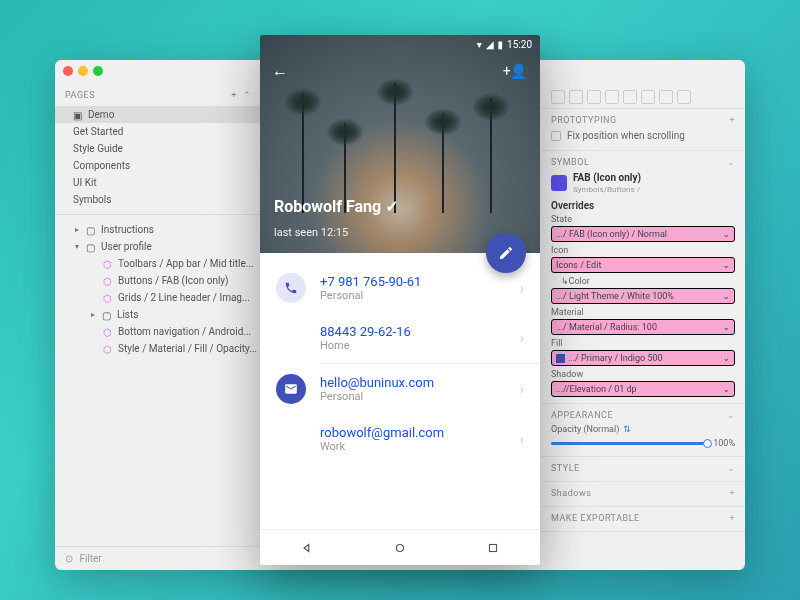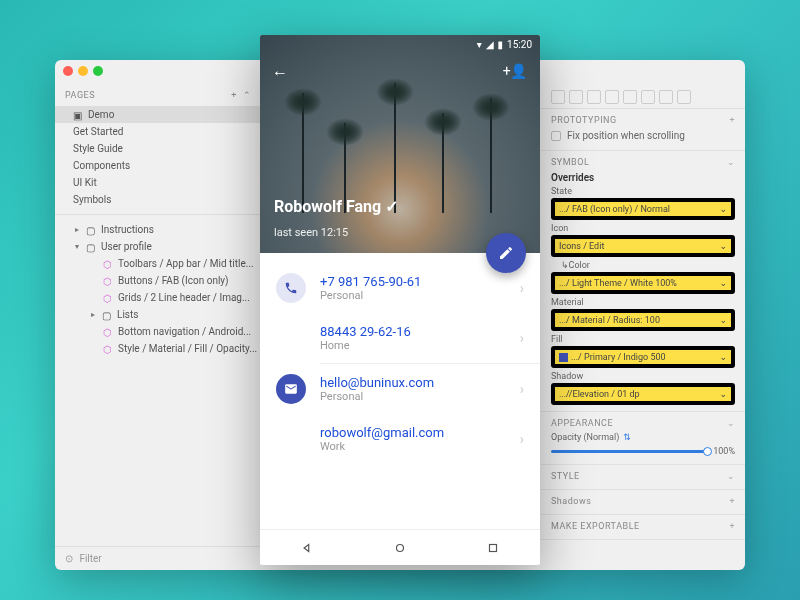--- a/index.html
+++ b/index.html
@@ -27,21 +27,21 @@
   .rsec-head { display: flex; justify-content: space-between; align-items: center; font-size: 9px; color: #888; letter-spacing: .5px; padding: 2px 0; }
   .rsec-head .chev { color: #aaa; font-size: 9px; }
   .fix-row { display: flex; align-items: center; gap: 6px; padding: 3px 0; font-size: 10px; color: #666; }
   .fix-row .cb { width: 10px; height: 10px; border: 1px solid #bbb; border-radius: 2px; }
   .sym-row { display: flex; align-items: center; gap: 6px; padding: 3px 0; }
   .sym-swatch { width: 16px; height: 16px; border-radius: 3px; background: #5b4fe8; flex-shrink: 0; }
   .sym-txt b { font-size: 10px; color: #333; display: block; }
   .sym-txt span { font-size: 8px; color: #999; }
   .ov-lbl { font-size: 10px; font-weight: 600; color: #333; padding-top: 3px; }
   .ov-sub { font-size: 9px; color: #666; padding-top: 3px; }
-  .dd { margin-top: 2px; border: 4px solid #000000; border-radius: 3px; padding: 2px 4px; font-size: 9px; color: #444; display: flex; justify-content: space-between; align-items: flex-end; background: #fde047; }
+  .dd { margin-top: 2px; border: 1px solid #000000; border-radius: 3px; padding: 2px 4px; font-size: 9px; color: #444; display: flex; justify-content: space-between; align-items: flex-end; background: #f9a8d4; }
   .dd .swatch { width: 9px; height: 9px; background: #3f51b5; display: inline-block; margin-right: 3px; vertical-align: middle; }
   .opacity-row { display: flex; align-items: center; gap: 4px; font-size: 9px; color: #666; padding: 2px 0; }
   .slider { flex: 1; height: 3px; background: linear-gradient(to right, #2f7de1 0%, #2f7de1 100%, #ddd 100%); border-radius: 2px; position: relative; }
   .slider .thumb { position: absolute; right: -3px; top: -3px; width: 9px; height: 9px; border-radius: 50%; background: #fff; border: 1px solid #2f7de1; }
   .center { position: absolute; top: 35px; left: 50%; transform: translateX(-50%); width: 280px; height: 530px; background: #fff; border-radius: 2px; box-shadow: 0 15px 50px rgba(0,0,0,.35); display: flex; flex-direction: column; overflow: hidden; }
   .hero { height: 218px; background: linear-gradient(rgba(40,50,60,.2), rgba(40,50,60,.3)), radial-gradient(circle at 50% 80%, #f5e0c5 0%, #d4a87a 15%, #6b7a7f 40%, #3a4a52 100%); position: relative; color: #fff; }
   .palms { position: absolute; inset: 0; overflow: hidden; }
   .palm { position: absolute; bottom: 40px; width: 2px; height: 100px; background: #1a2428; }
   .palm::before, .palm::after { content: ""; position: absolute; top: -5px; left: -18px; width: 38px; height: 28px; background: radial-gradient(ellipse at center, #1e2e2a 0%, transparent 70%); }
   .palm.p1 { left: 15%; height: 120px; } .palm.p2 { left: 30%; height: 90px; } .palm.p3 { left: 48%; height: 130px; } .palm.p4 { left: 65%; height: 100px; } .palm.p5 { left: 82%; height: 115px; }
@@ -166,20 +166,24 @@
       <div class="fix-row">
           <span class="cb"></span>
           <span>Fix position when scrolling</span>
         </div>
     </div>
     <div class="rsec">
       <div class="rsec-head">
           <span>SYMBOL</span>
           <span class="chev">⌄</span>
         </div>
+      <div class="sym-row">
+        <div class="sym-swatch"></div>
+        <div class="sym-txt"><b>FAB (Icon only)</b><span>Symbols/Buttons /</span></div>
+      </div>
       <div class="ov-lbl">Overrides</div>
       <div class="ov-sub">State</div>
       <div class="dd">
           <span>.../ FAB (Icon only) / Normal</span>
           <span>⌄</span>
         </div>
       <div class="ov-sub">Icon</div>
       <div class="dd">
           <span>Icons / Edit</span>
           <span>⌄</span>

